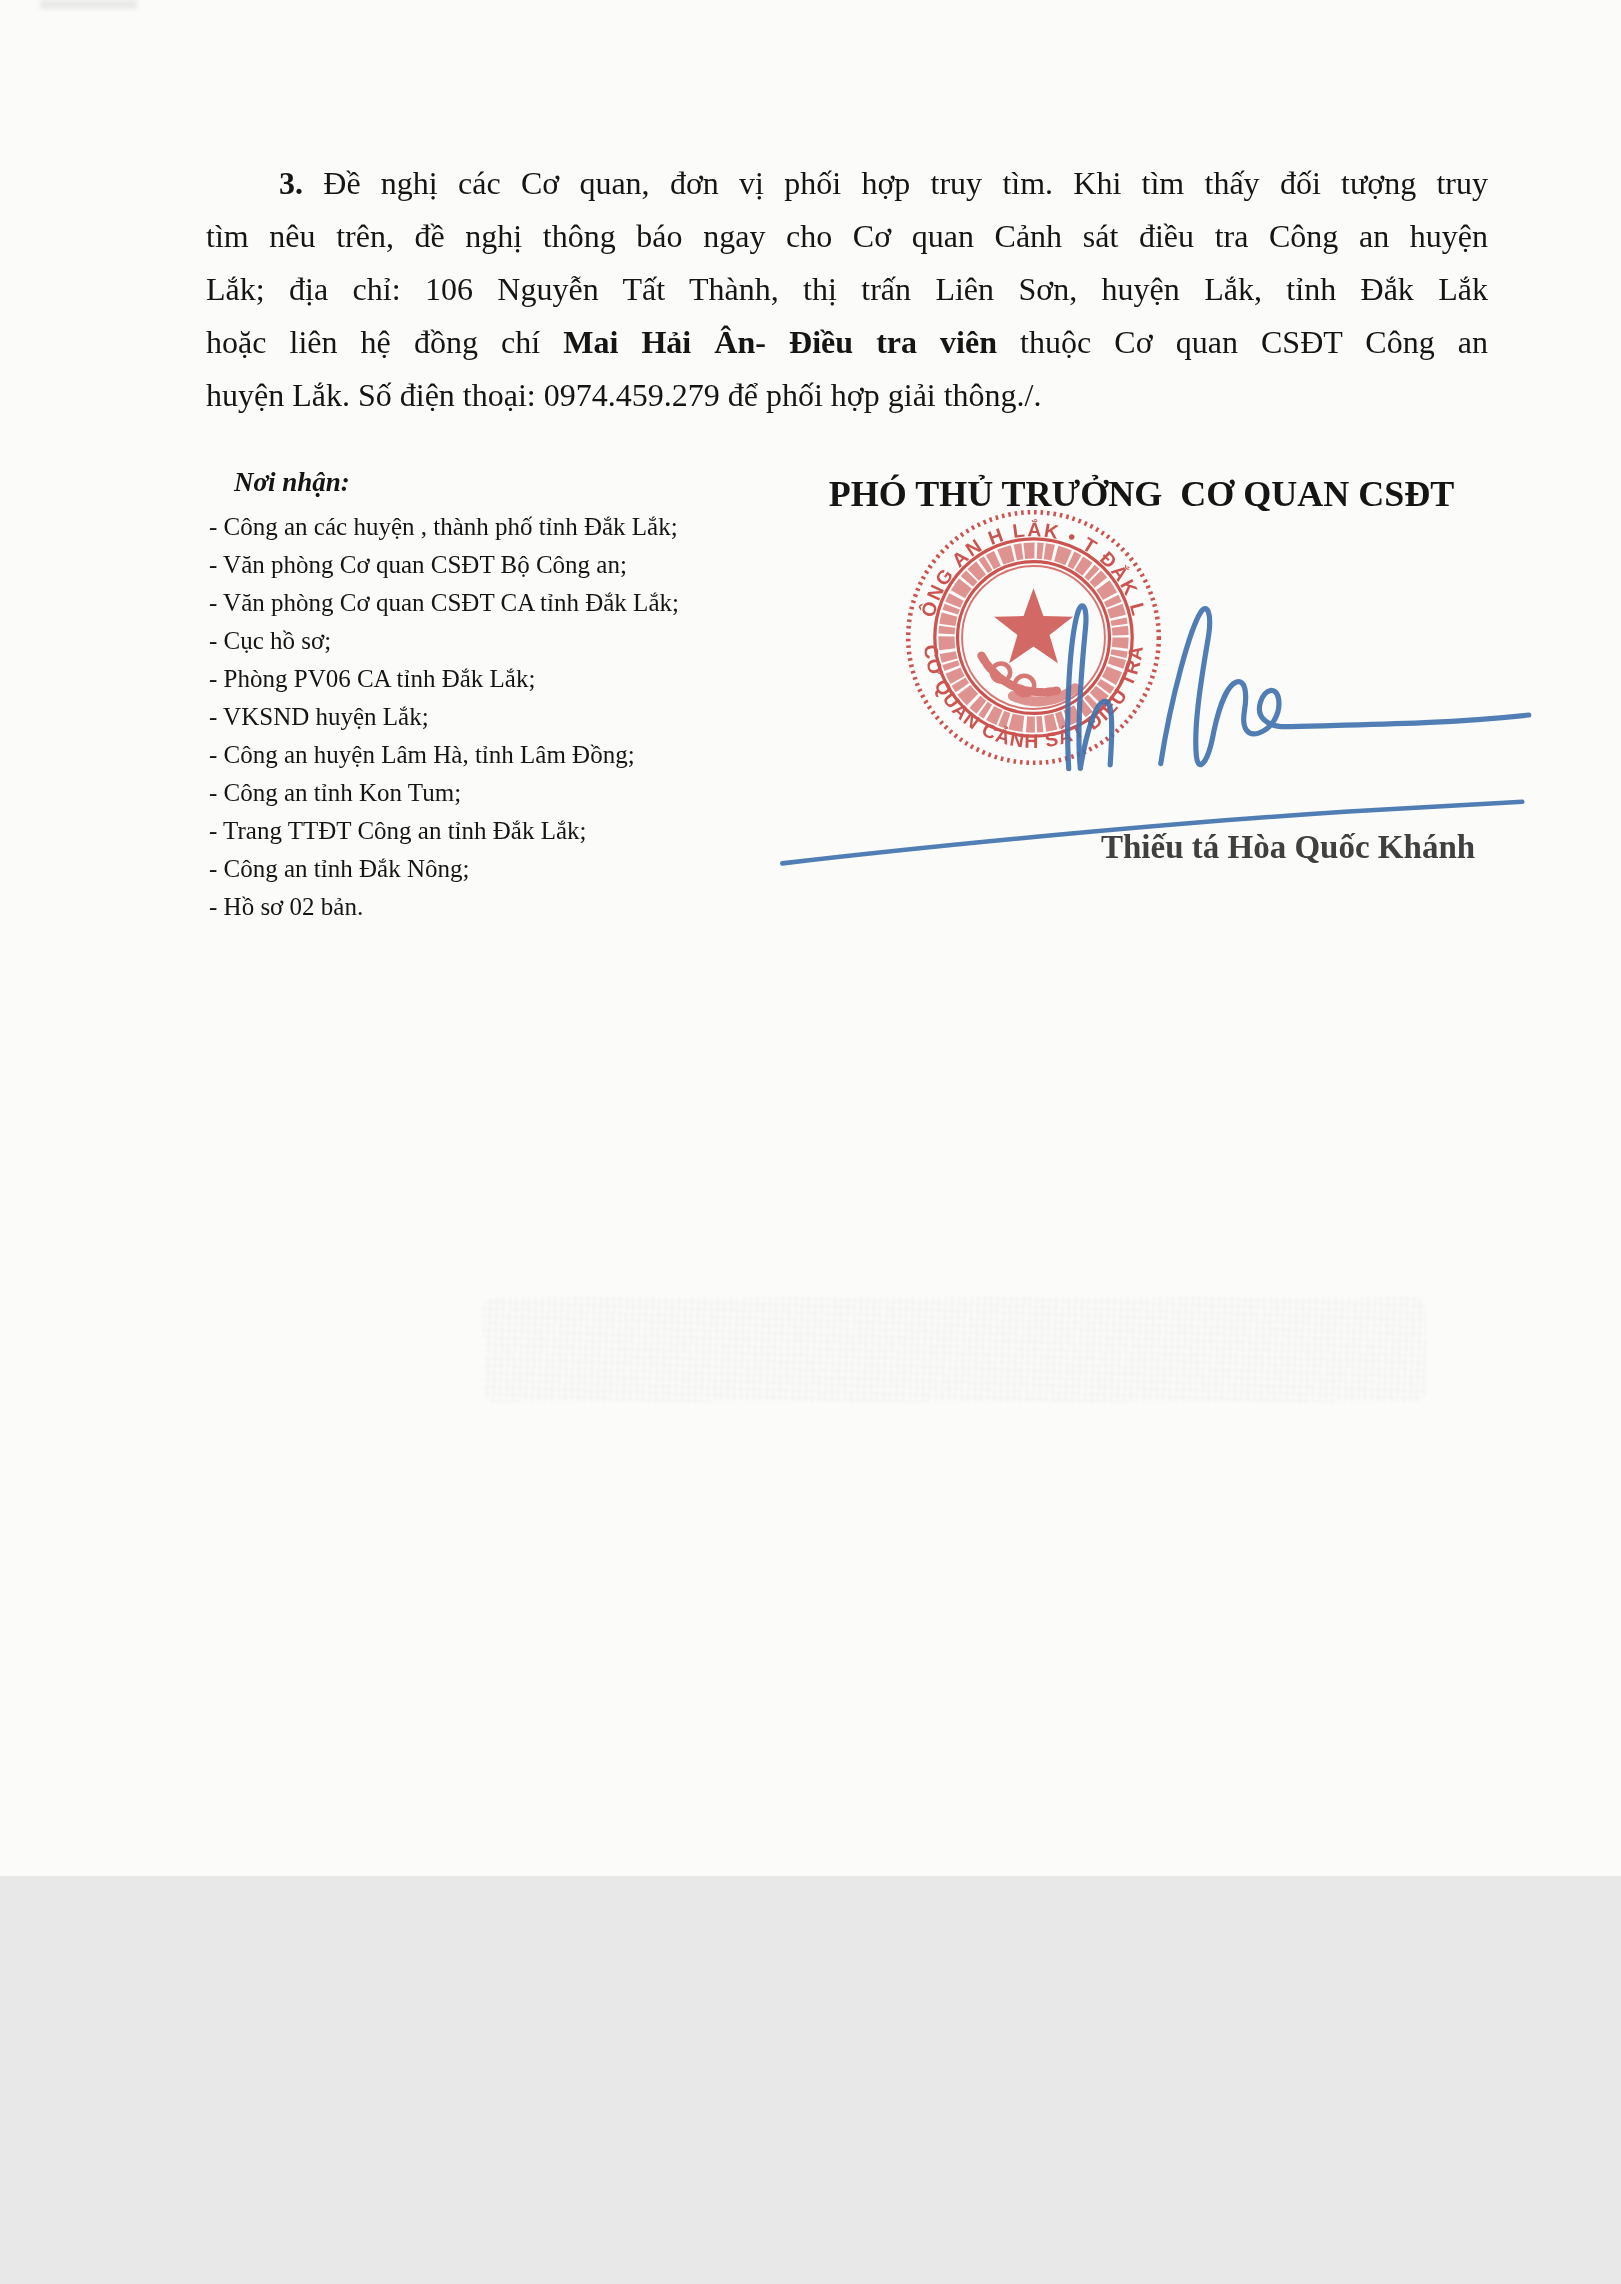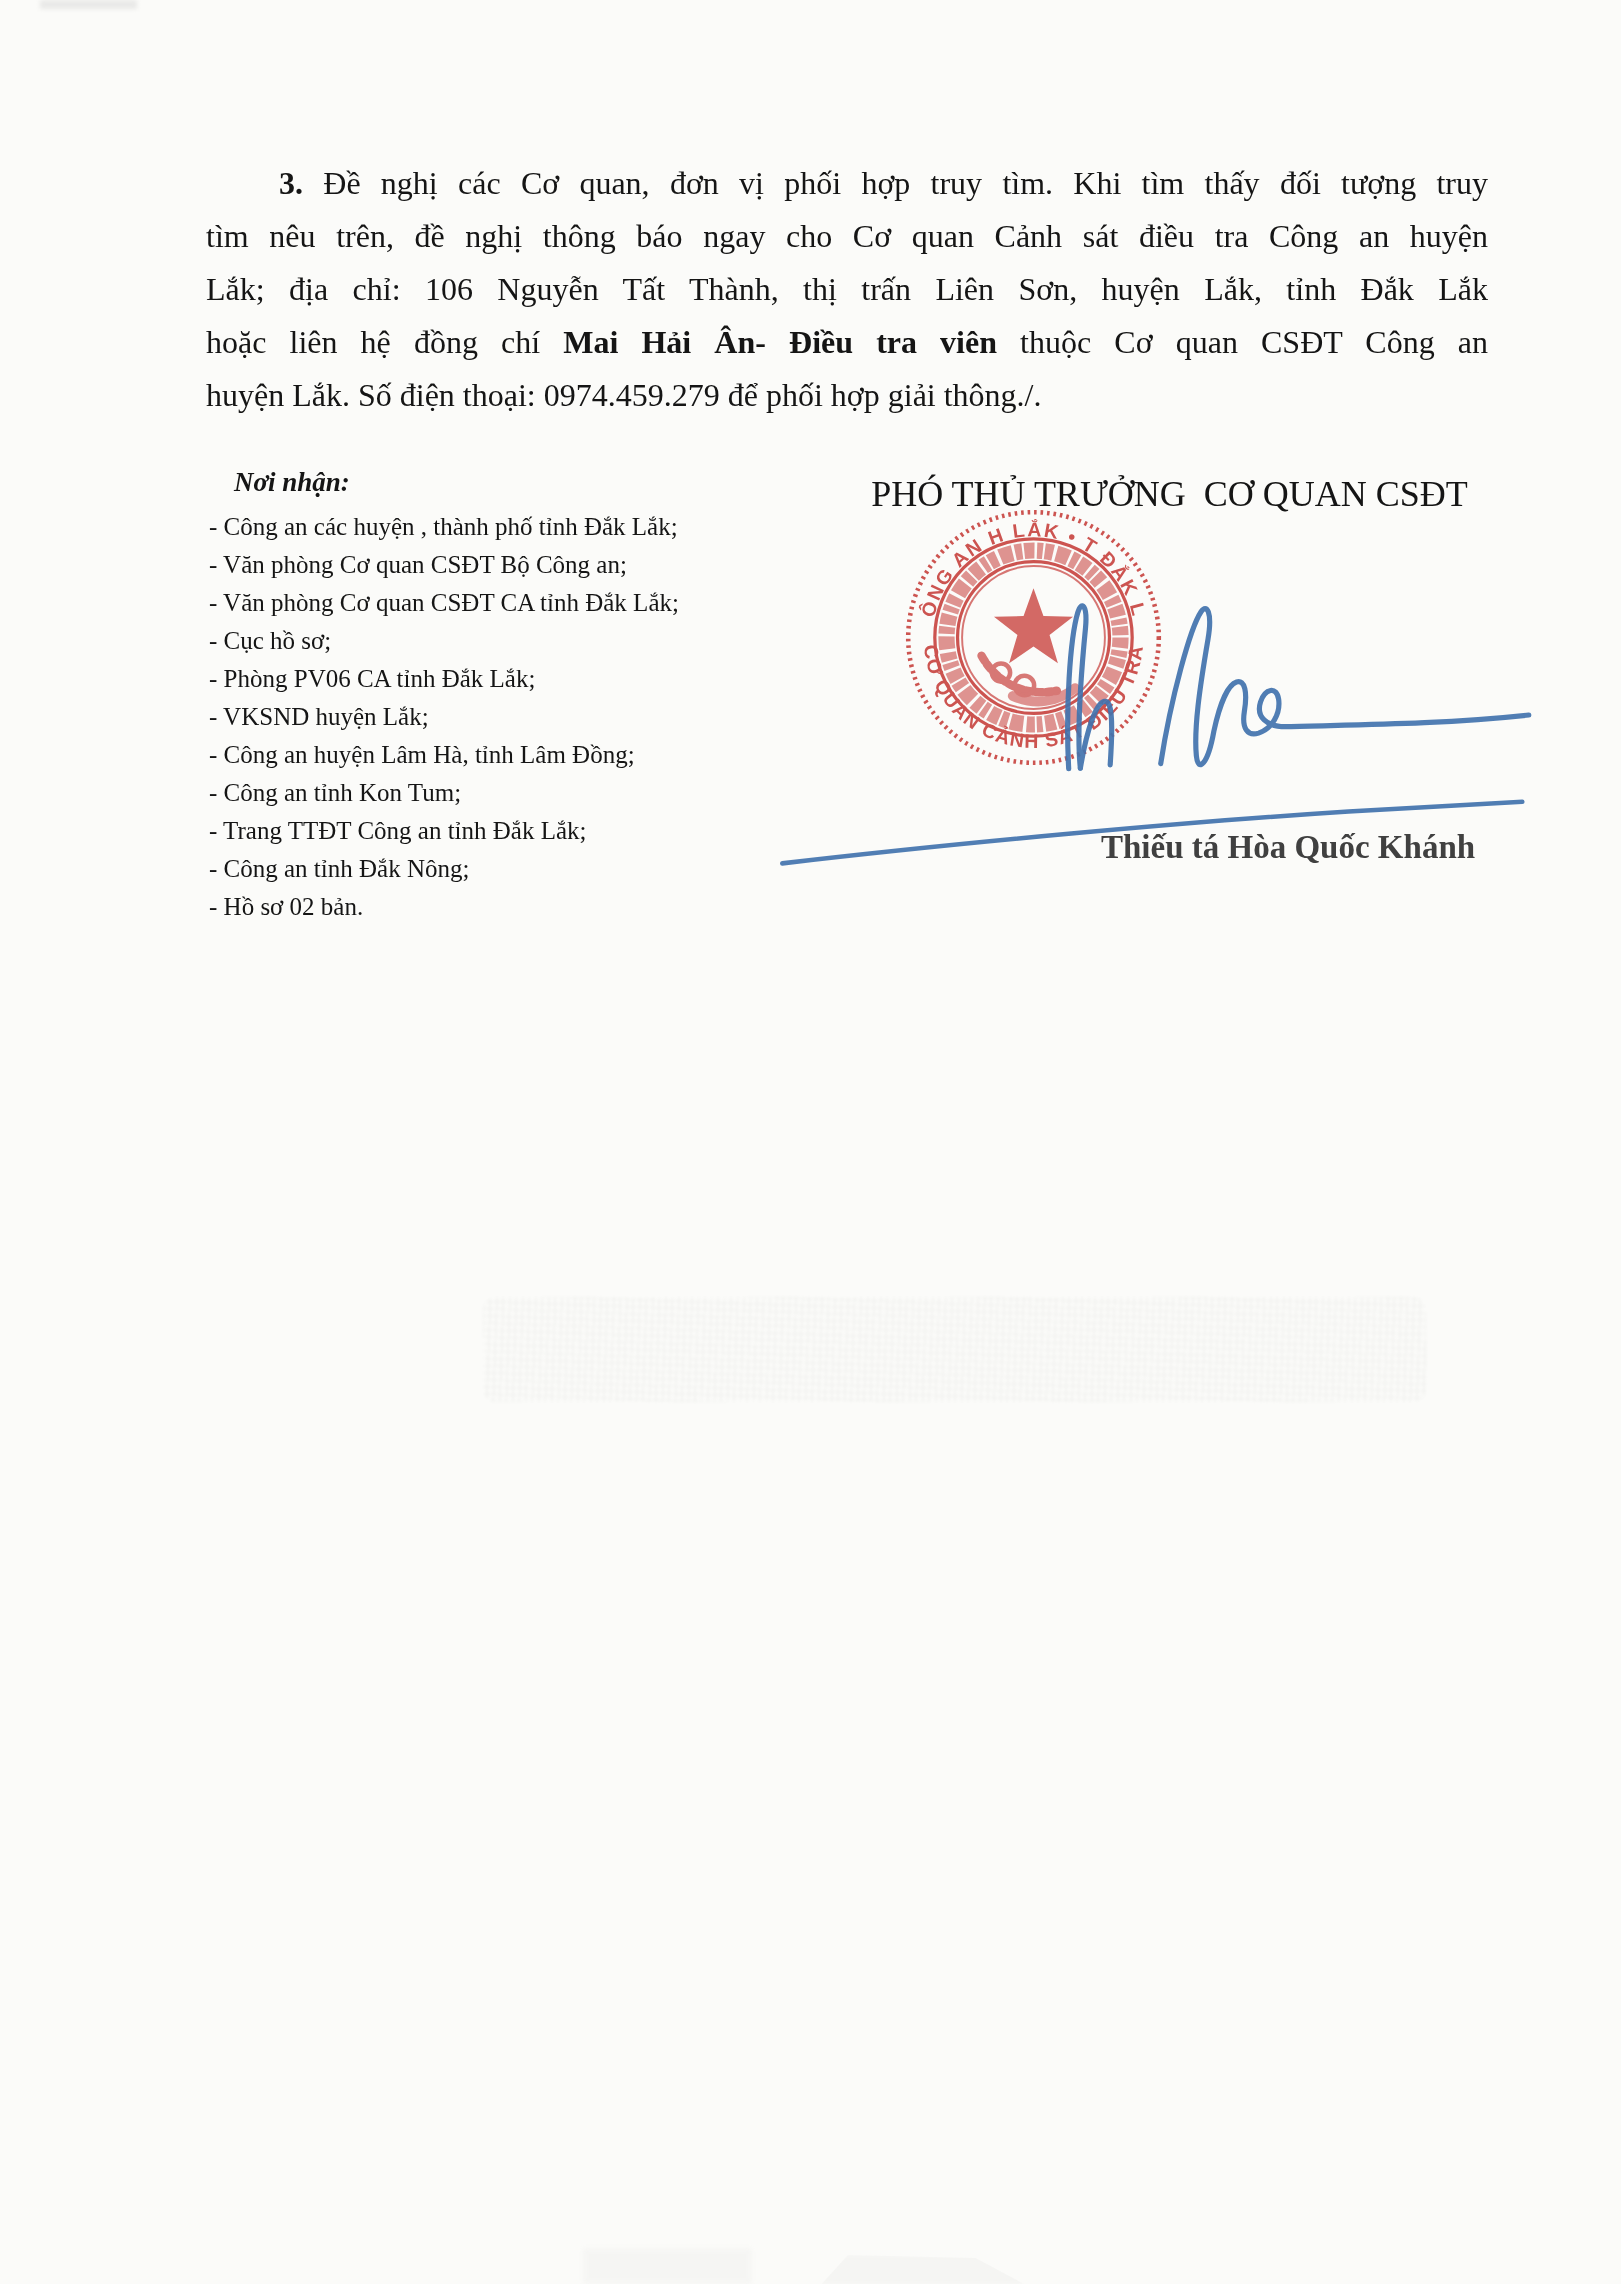--- a/index.html
+++ b/index.html
@@ -1,19 +1,19 @@
 <!DOCTYPE html>
 <html lang="vi" style="font-size:10.4px"><head>
 <meta charset="utf-8">
 <style>
   * { margin:0; padding:0; box-sizing:border-box; }
   html,body { background:#e8e8e8; }
   .page {
     position:relative;
-    width:1621px; height:2284px;
+    width:1621px; height:1876px;
     background:#fbfbf9;
     font-family:"Liberation Serif","DejaVu Serif",serif;
     color:#151515;
     overflow:hidden;
   }
 
   
   .paragraph {
     position:absolute; left:206px; top:157px; width:1282px;
     font-size:32px; line-height:53px;
@@ -27,22 +27,22 @@
   
   .recipients { position:absolute; left:209px; top:467px; width:583px; }
   .recipients-heading {
     font-size:27px; font-weight:bold; font-style:italic;
     margin-left:25px; margin-bottom:10.4px;
   }
   .recipients-list { list-style:none; font-size:25px; line-height:38px; }
 
   
   .sig-title {
-    position:absolute; left:852px; top:473px; width:635px;
-    text-align:center; font-size:36px; font-weight:normal;
+    position:absolute; left:824px; top:473px; width:635px;
+    text-align:center; font-size:36px; font-weight:bold;
     white-space:pre; letter-spacing:0px;
   }
   .stamp-wrap { position:absolute; left:903px; top:507px; width:261px; height:261px; }
   .stamp-wrap svg { display:block; }
   .signature-svg { position:absolute; left:746px; top:564px; }
   .signer-name {
     position:absolute; left:1101px; top:829px; width:402px;
     font-size:33px; font-weight:bold; white-space:pre;
   }
 

